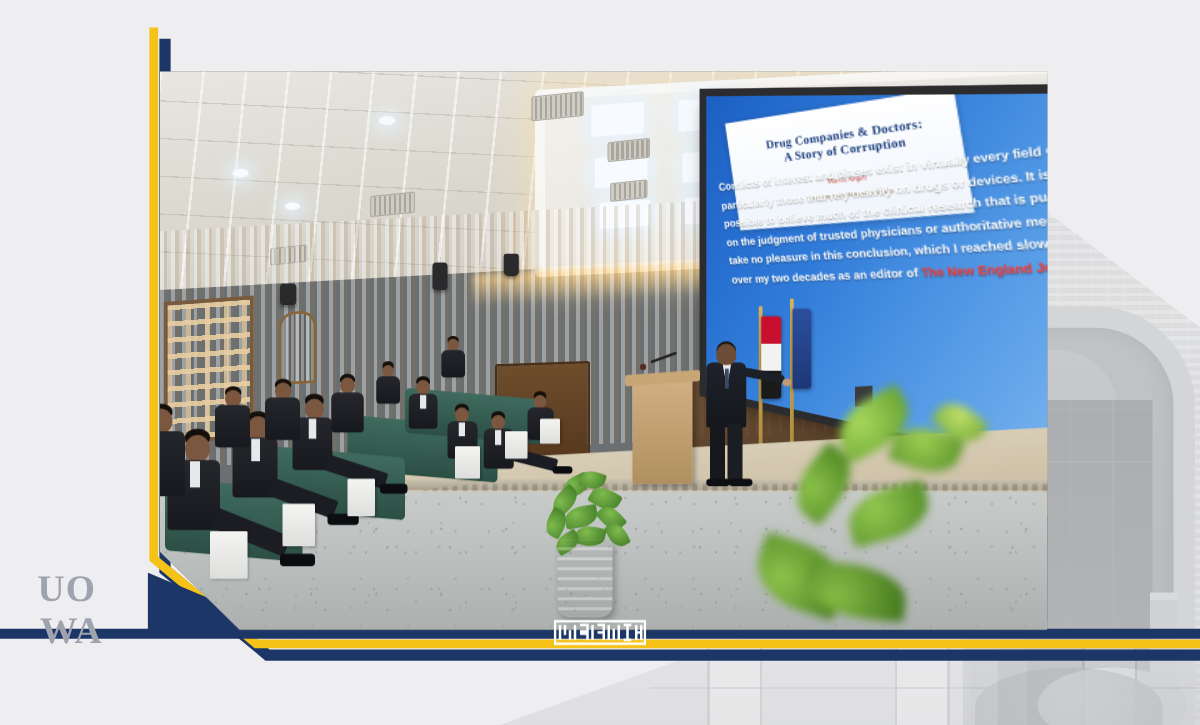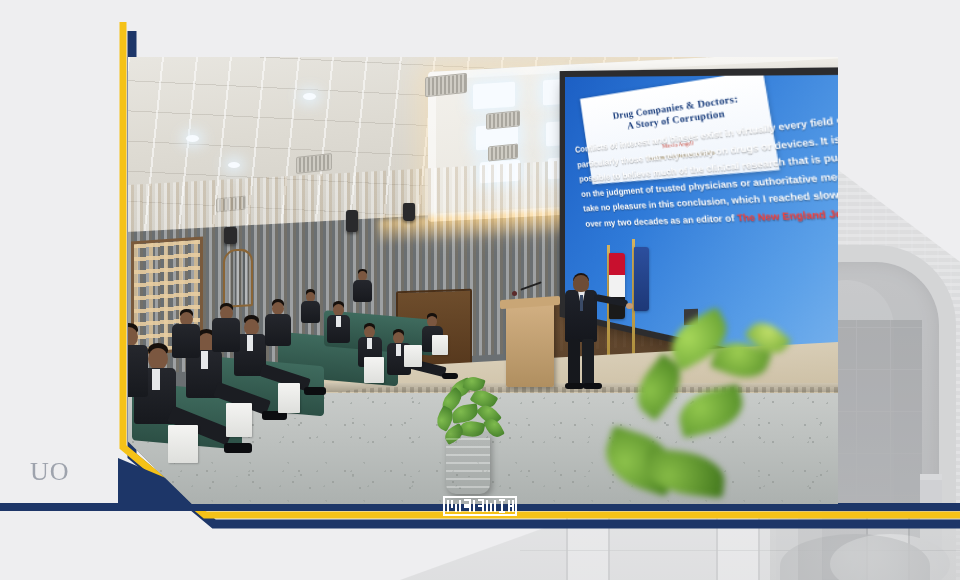--- a/index.html
+++ b/index.html
@@ -232,22 +232,22 @@
   
   .fg-leaves{position:absolute;left:480px;top:272px;width:230px;height:175px;filter:blur(3.2px);}
   .fgl{position:absolute;border-radius:60% 8% 60% 8%;}
 
   
   .kufic{position:absolute;left:443px;top:495px;width:74px;height:22px;}
   .kufic svg{display:block;}
 
   
   .uowa{position:absolute;left:30px;top:455px;width:80px;height:70px;
-     color:#9ea3ad;font-family:"Liberation Serif", serif;font-size:26px;line-height:33px;
-     font-weight:normal;letter-spacing:1px;}
+     color:#9ea3ad;font-family:"Liberation Serif", serif;font-size:30px;line-height:33px;
+     font-weight:bold;letter-spacing:1px;}
   .uowa .l2{margin-left:2px;}
 </style>
 </head>
 <body>
 
 <div id="stage">
 
   <div class="bldg-wrap">
     <div class="bldg"></div>
     <div class="brick"></div>
@@ -476,15 +476,16 @@
         <path d="M31 5 v12 M35 5 h5 v6 h-5 M40 11 v6"></path>
         <path d="M44 5 v12 M48 8 v9 M52 5 v12"></path>
         <path d="M56 5 h6 M59 5 v12 M56 17 h6"></path>
         <path d="M66 5 v12 M70 5 v12 M66 11 h4"></path>
       </g>
     </svg>
   </div>
 
   <div class="uowa">
     <div>UO</div>
+    <div class="l2">WA</div>
   </div>
 
 </div>
 
 </body></html>

